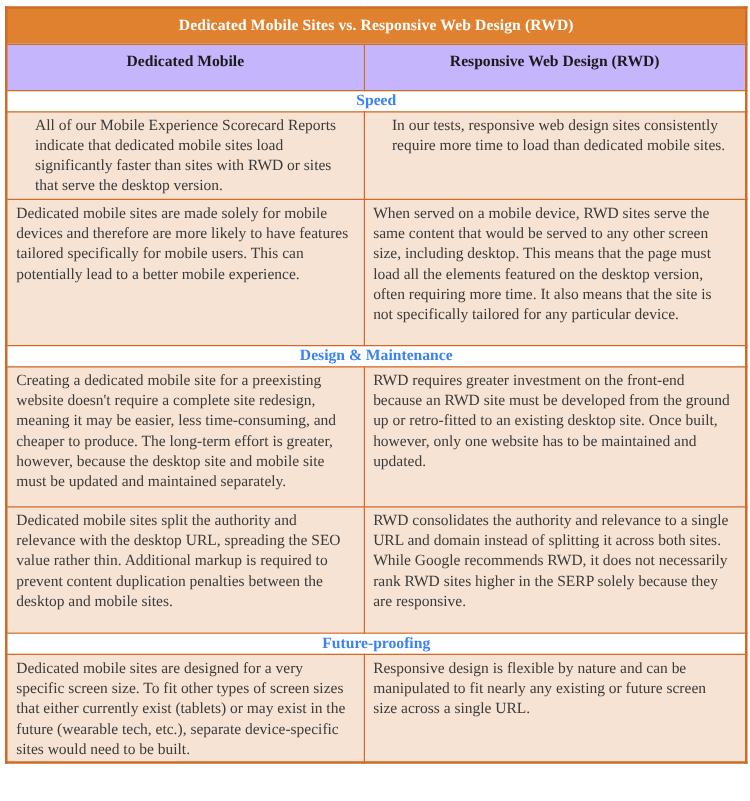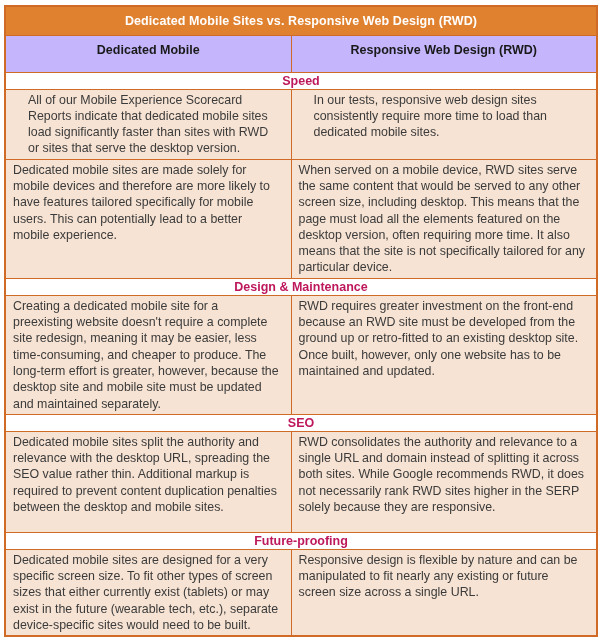--- a/index.html
+++ b/index.html
@@ -6,21 +6,21 @@
     margin: 0;
     padding: 0;
     background: #ffffff;
   }
   .page {
     width: 534px;
     height: 641px;
     box-sizing: border-box;
     padding: 5px 4px;
     background: #ffffff;
-    font-family: Liberation Sans, sans-serif;
+    font-family: Liberation Serif, serif;
   }
   table.cmp {
     width: 592px;
     border-collapse: collapse;
     table-layout: fixed;
     border: 2px solid #cf6b27;
   }
   table.cmp th, table.cmp td {
     border: 1px solid #cf6b27;
     box-sizing: border-box;
@@ -40,21 +40,21 @@
     color: #1a1a1a;
     font-size: 12.5px;
     font-weight: bold;
     text-align: center;
     height: 37px;
     padding: 0 4px 8px 4px;
     vertical-align: middle;
   }
   .section-row th {
     background: #ffffff;
-    color: #be185d;
+    color: #3b82f6;
     font-size: 12.5px;
     font-weight: bold;
     text-align: center;
     height: 17px;
     padding: 0;
   }
   td.cell {
     background: #f7e3d3;
     color: #3b3b3b;
     font-size: 12.4px;
@@ -102,23 +102,20 @@
     </tr>
 
     <tr class="section-row">
       <th colspan="2">Design &amp; Maintenance</th>
     </tr>
     <tr class="h-design">
       <td class="cell">Creating a dedicated mobile site for a preexisting website doesn't require a complete site redesign, meaning it may be easier, less time-consuming, and cheaper to produce. The long-term effort is greater, however, because the desktop site and mobile site must be updated and maintained separately.</td>
       <td class="cell">RWD requires greater investment on the front-end because an RWD site must be developed from the ground up or retro-fitted to an existing desktop site. Once built, however, only one website has to be maintained and updated.</td>
     </tr>
 
-    <tr class="section-row">
-      <th colspan="2">SEO</th>
-    </tr>
     <tr class="h-seo">
       <td class="cell">Dedicated mobile sites split the authority and relevance with the desktop URL, spreading the SEO value rather thin. Additional markup is required to prevent content duplication penalties between the desktop and mobile sites.</td>
       <td class="cell">RWD consolidates the authority and relevance to a single URL and domain instead of splitting it across both sites. While Google recommends RWD, it does not necessarily rank RWD sites higher in the SERP solely because they are responsive.</td>
     </tr>
 
     <tr class="section-row">
       <th colspan="2">Future-proofing</th>
     </tr>
     <tr class="h-future">
       <td class="cell">Dedicated mobile sites are designed for a very specific screen size. To fit other types of screen sizes that either currently exist (tablets) or may exist in the future (wearable tech, etc.), separate device-specific sites would need to be built.</td>

